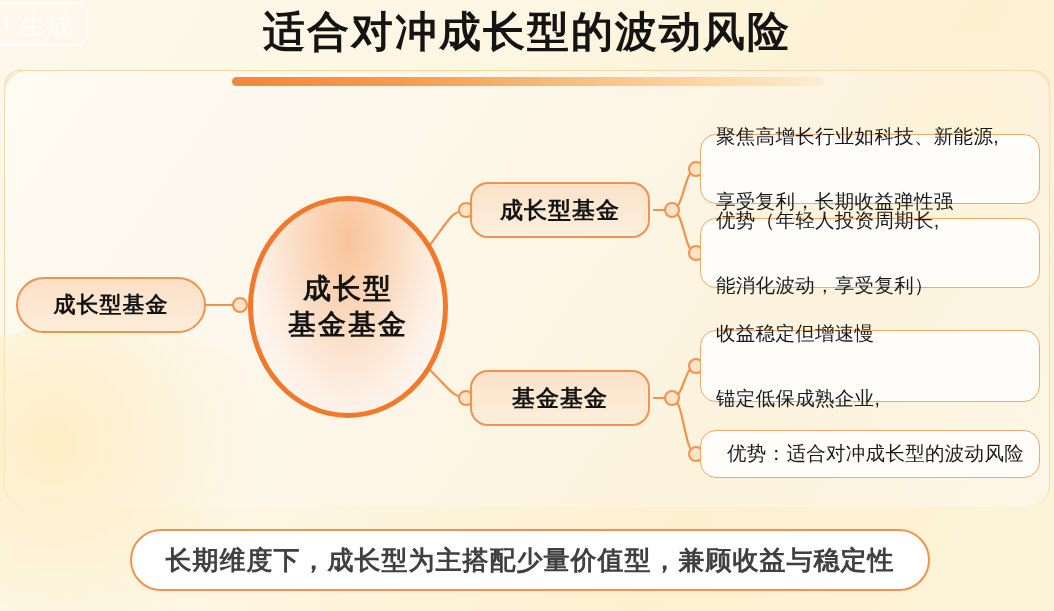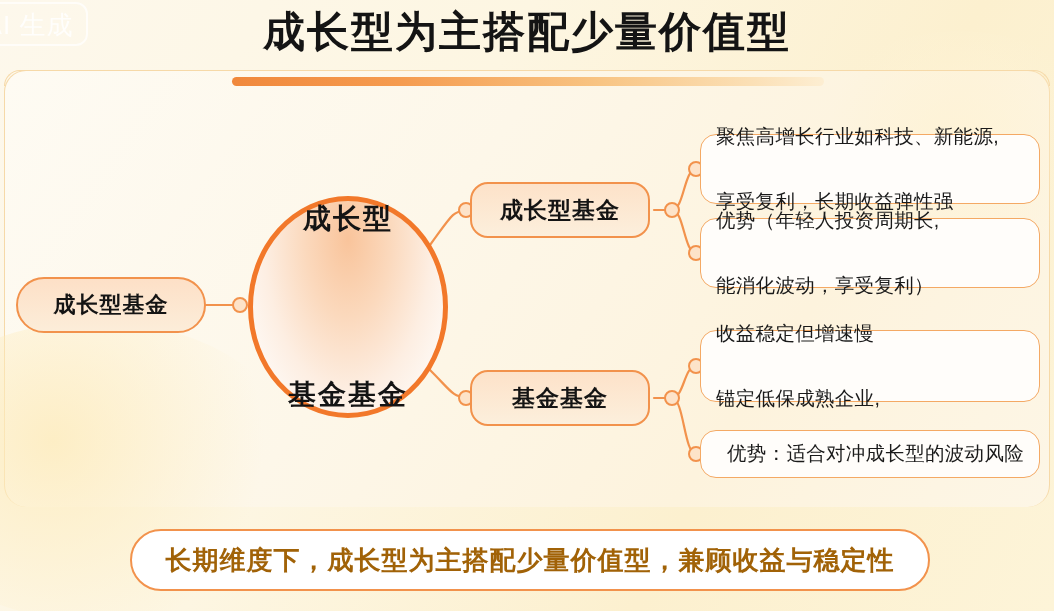--- a/index.html
+++ b/index.html
@@ -155,21 +155,20 @@
     top: 196px;
     width: 200px;
     height: 222px;
     border: 5px solid #f2782a;
     border-radius: 50%;
     background: radial-gradient(ellipse at 50% 18%, #f9c49b 0%, #fbd9bd 32%, #fdeee2 62%, #fefaf6 86%);
     flex-direction: column;
     font-size: 28px;
     line-height: 1.28;
     letter-spacing: 2px;
-    justify-content: space-between;
   }
 
   .branch {
     width: 180px;
     height: 56px;
     border: 2px solid #f2924c;
     border-radius: 18px;
     background: linear-gradient(180deg, #fde2c9 0%, #fcefdc 100%);
     font-size: 23px;
     letter-spacing: 1px;
@@ -210,42 +209,42 @@
     width: 800px;
     height: 62px;
     border: 2.5px solid #f2924c;
     border-radius: 31px;
     background: #ffffff;
     display: flex;
     align-items: center;
     justify-content: center;
     font-size: 26px;
     font-weight: bold;
-    color: #a16207;
+    color: #404040;
     letter-spacing: 1px;
     box-sizing: border-box;
     white-space: nowrap;
   }
 </style>
 </head>
 <body>
 
 <div id="canvas">
 
   <div class="panel">
     <div class="panel-blob-a"></div>
     <div class="panel-blob-b"></div>
   </div>
   <div class="notch-left"></div>
   <div class="notch-right"></div>
   <div class="notch-bar"></div>
 
   <div class="watermark">AI 生成</div>
 
-  <div class="title">成长型为主搭配少量价值型</div>
+  <div class="title">适合对冲成长型的波动风险</div>
 
   <svg class="connectors" viewBox="0 0 1054 611">
     <g fill="none" stroke="#f2924c" stroke-width="2.2" stroke-linecap="round">
 
       <path d="M 206 305 L 240 305"></path>
 
       <path d="M 430 245 C 452 215 452 212 466 210"></path>
 
       <path d="M 430 370 C 452 392 452 396 466 398"></path>
 

